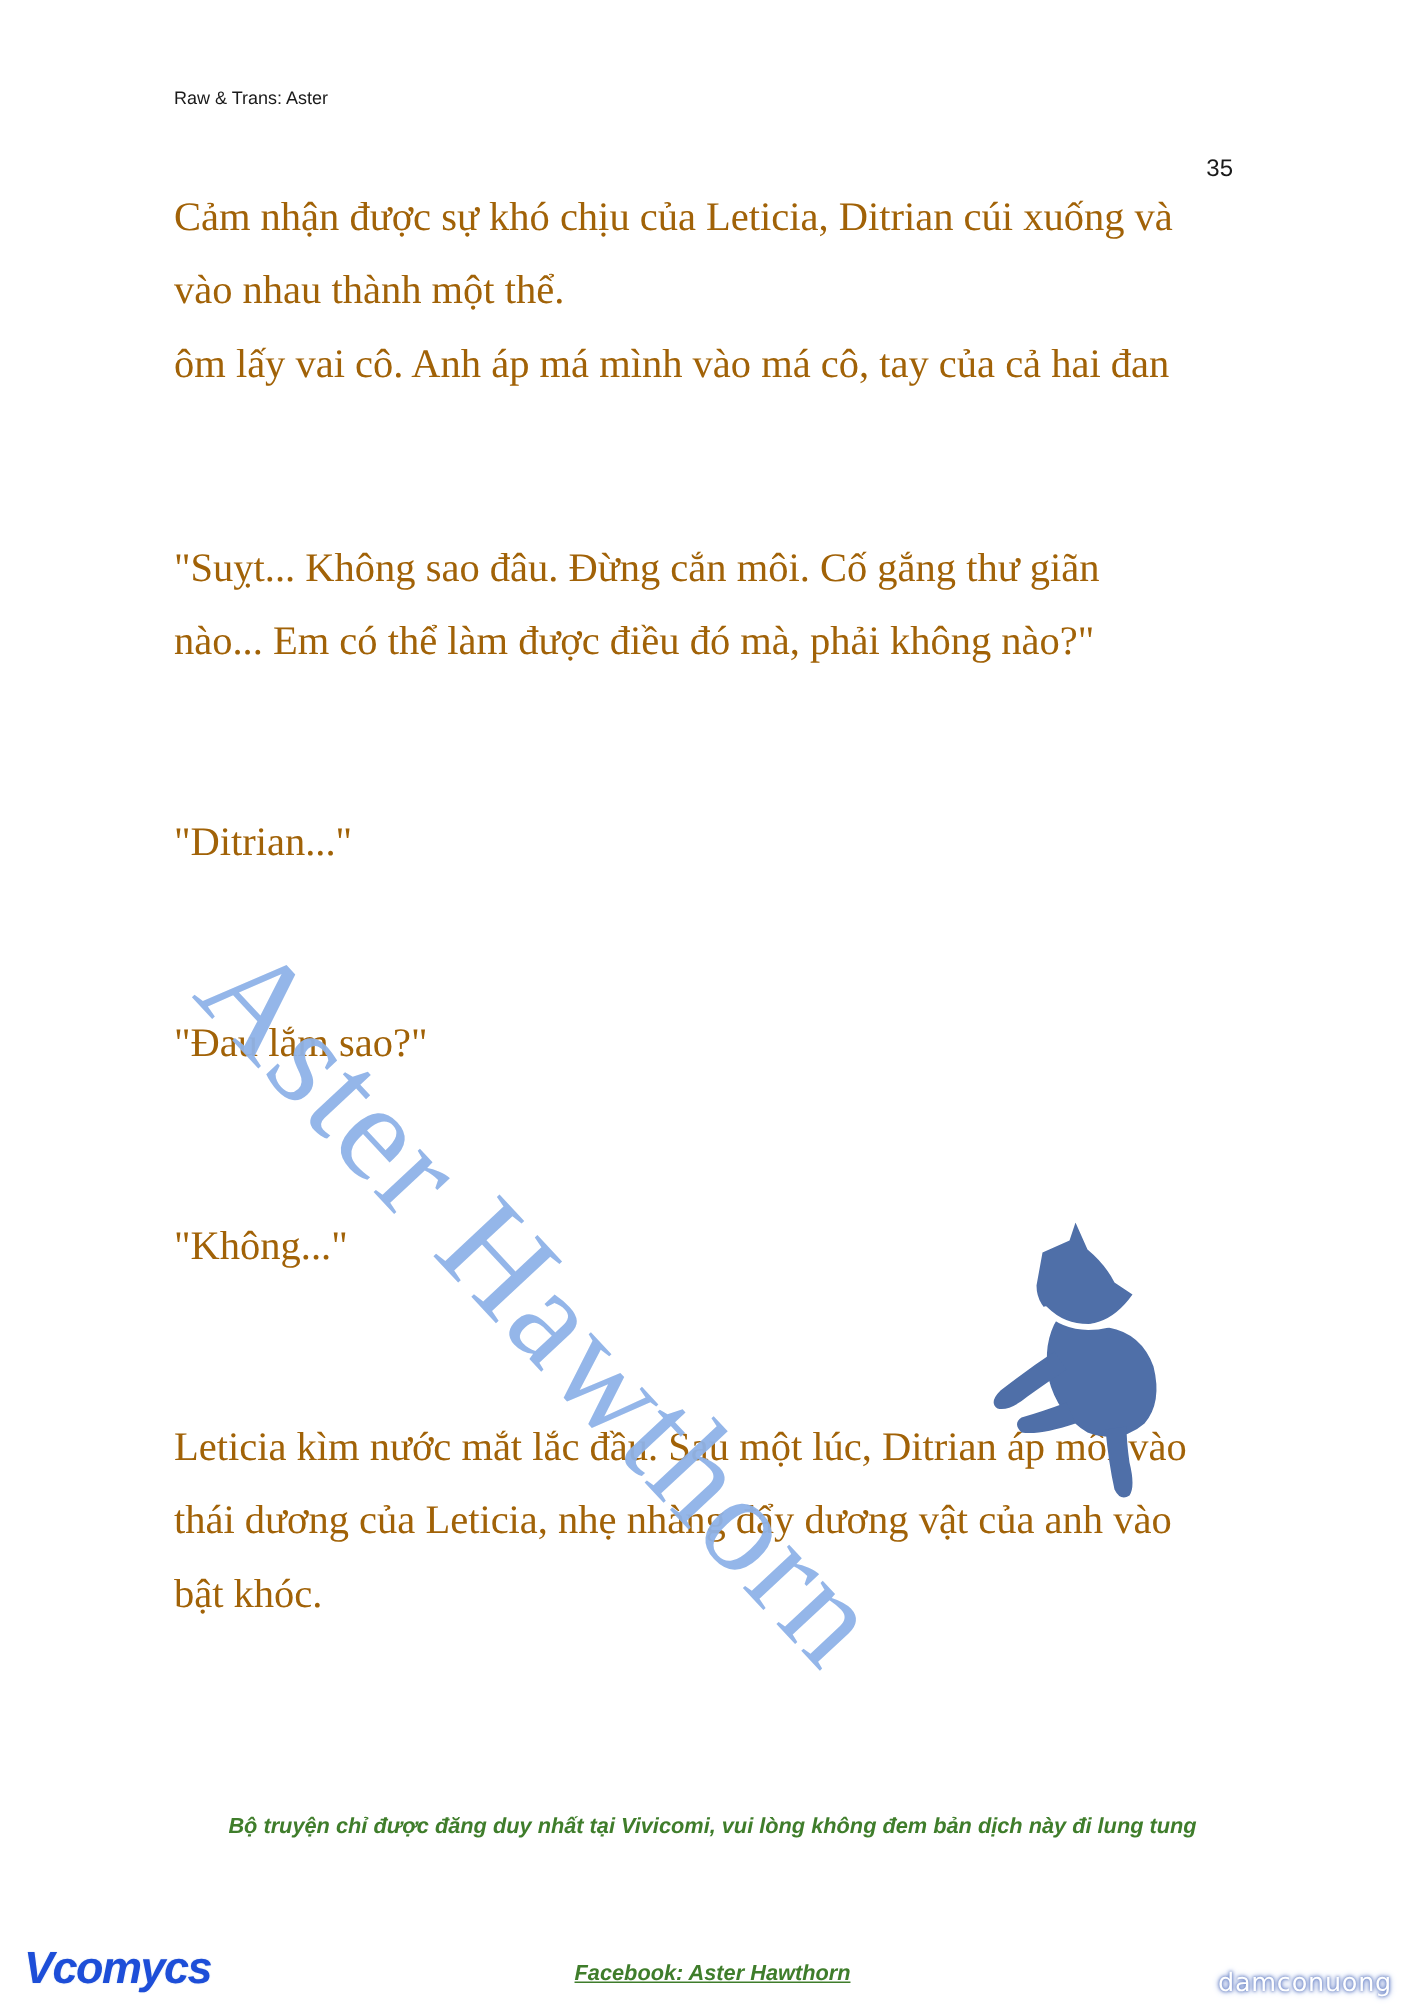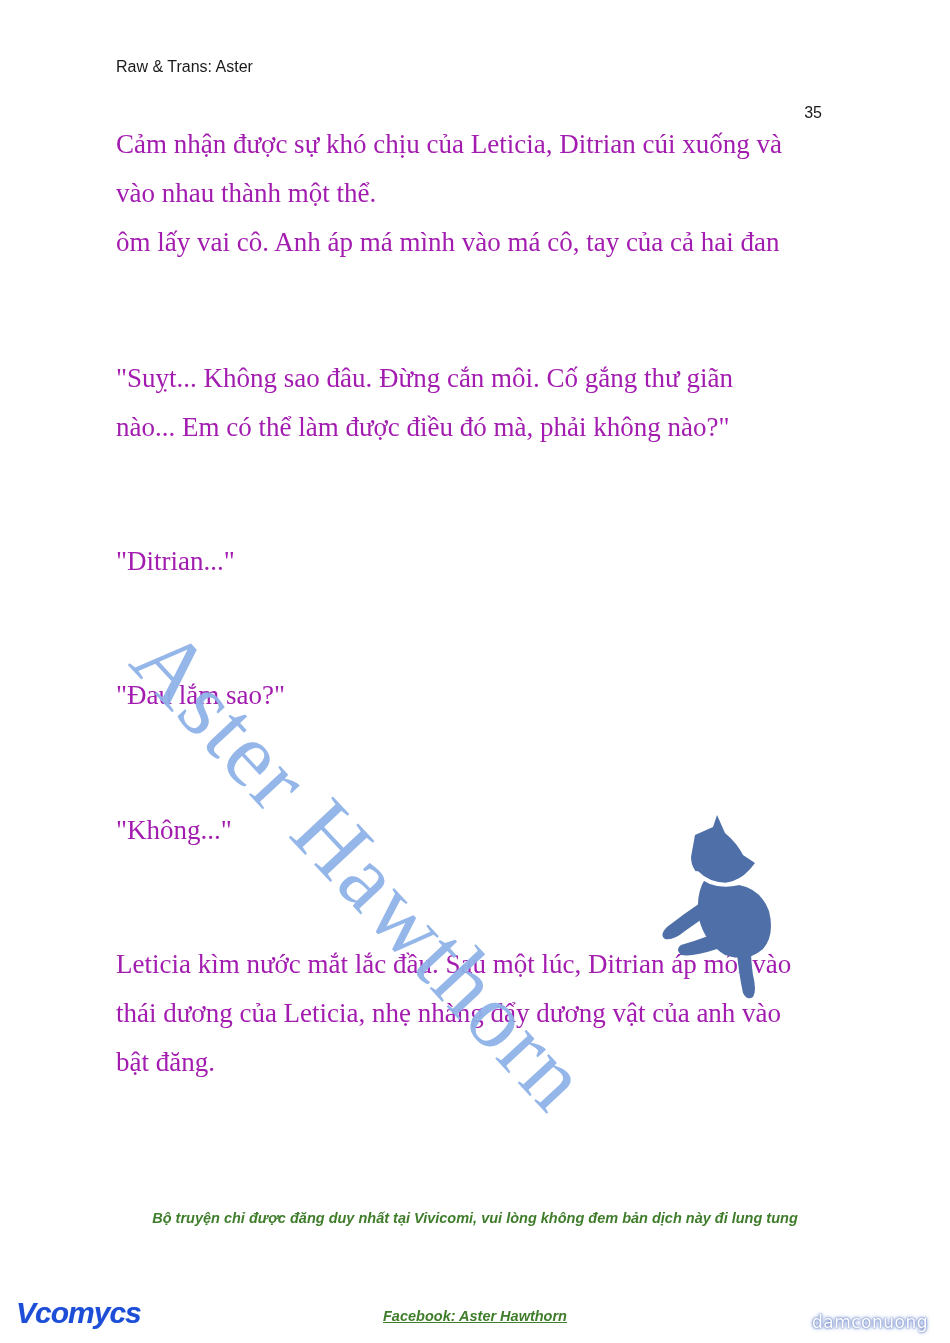--- a/index.html
+++ b/index.html
@@ -1,28 +1,28 @@
 <!DOCTYPE html>
 <html><head>
 <meta charset="utf-8">
 <style>
   html, body { margin: 0; padding: 0; background: #ffffff; }
   body { width: 950px; height: 1343px; position: relative; overflow: hidden; }
   .page { position: absolute; left: 0; top: 0; width: 950px; height: 1343px; background: #fff; }
   .header {
     position: absolute; left: 116px; top: 58px;
-    font-family: "Liberation Sans", sans-serif; font-size: 16px; color: #1a1a1a;
+    font-family: "Liberation Sans", sans-serif; font-size: 12px; color: #1a1a1a;
   }
   .page-number {
     position: absolute; right: 128px; top: 104px;
     font-family: "Liberation Sans", sans-serif; font-size: 16px; color: #1a1a1a;
   }
   .body-text {
     position: absolute; left: 116px; width: 720px;
-    font-family: "Liberation Serif", serif; font-size: 27px; line-height: 49px; color: #a21caf;
+    font-family: "Liberation Serif", serif; font-size: 27px; line-height: 49px; color: #a16207;
     white-space: nowrap;
   }
   .body-text .line { display: block; }
   .watermark {
     position: absolute; left: 150px; top: 590px;
     font-family: "Liberation Serif", serif; font-size: 92px; color: #8fb3e8;
     transform: rotate(47deg); transform-origin: left center;
     white-space: nowrap; letter-spacing: 2px; pointer-events: none;
     opacity: 0.95;
   }
@@ -71,21 +71,21 @@
   <div class="body-text" style="top:671px;">
     <span class="line">"Đau lắm sao?"</span>
   </div>
   <div class="body-text" style="top:806px;">
     <span class="line">"Không..."</span>
   </div>
 
   <div class="body-text" style="top:940px;">
     <span class="line">Leticia kìm nước mắt lắc đầu. Sau một lúc, Ditrian áp môi vào</span>
     <span class="line">thái dương của Leticia, nhẹ nhàng đẩy dương vật của anh vào</span>
-    <span class="line">bật đăng.</span>
+    <span class="line">bật khóc.</span>
   </div>
 
   <div class="watermark">Aster Hawthorn</div>
 
   <svg class="cat" viewBox="0 0 130 185" xmlns="http://www.w3.org/2000/svg">
     <g fill="#4f6fa8">
 
       <path d="M40 20 L58 12 L62 0 L70 18 Q82 28 88 40 L100 48 Q90 62 78 66 Q60 72 50 64 Q36 56 36 42 Z"></path>
 
       <path d="M50 64 Q40 80 44 104 Q50 128 70 140 Q92 148 108 134 Q120 120 114 96 Q106 74 84 70 Q66 68 50 64 Z"></path>

